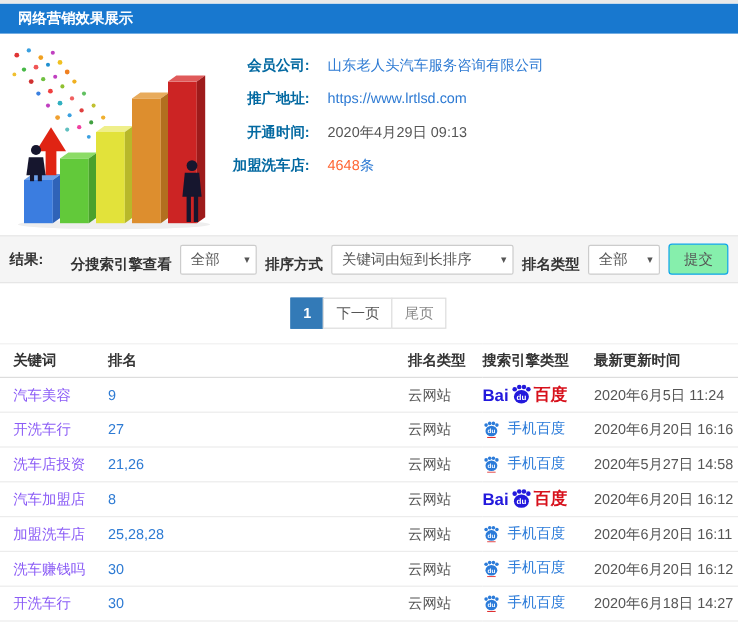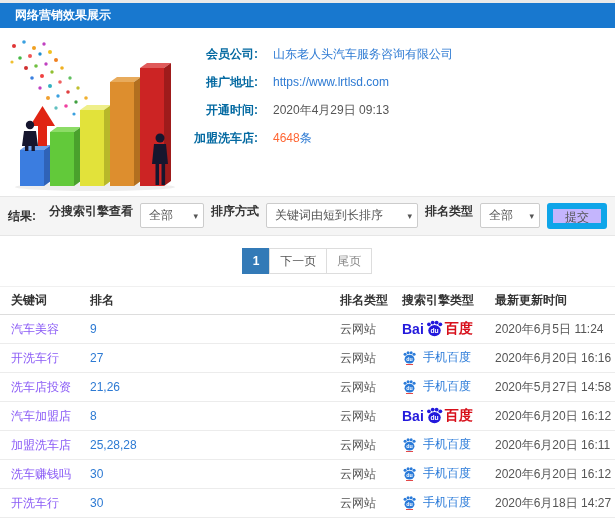--- a/index.html
+++ b/index.html
@@ -23,31 +23,31 @@
   .info-value { margin-left:15px; color:#555; }
   .info-value.link { color:#2d7ad3; text-decoration:none; cursor:pointer; }
   .hl-num { color:#ff6633; }
   .hl-suffix { color:#2d7ad3; }
   
   .filterbar {
     height:40px; background:#f5f5f5; border-top:1px solid #e6e6e6; border-bottom:1px solid #e6e6e6;
     display:flex; align-items:center; padding:0 8px;
   }
   .result-label { font-weight:bold; color:#333; }
-  .filter-controls { margin-left:auto; display:flex; align-items:flex-start; gap:7px; }
+  .filter-controls { margin-left:auto; display:flex; align-items:flex-end; gap:7px; }
   .flabel { font-weight:bold; color:#333; white-space:nowrap; }
   .select {
     height:25px; background:#fff; border:1px solid #ccc; border-radius:2px;
     display:inline-flex; align-items:center; padding:0 5px 0 8px; color:#555; cursor:pointer;
     white-space:nowrap;
   }
   .select .val { overflow:hidden; text-overflow:ellipsis; }
   .select .arr { margin-left:auto; padding-left:5px; font-size:9px; color:#555; }
   .submit-btn {
-    height:26px; padding:0 12px; background:#c4b5fd; border:6px solid #0ea5e9; border-radius:3px;
+    height:26px; padding:0 12px; background:#86efac; border:1px solid #0ea5e9; border-radius:3px;
     color:#555; font-size:12px; cursor:pointer; font-family:Liberation Mono, monospace;
   }
   
   .pagination { display:flex; justify-content:center; align-items:center; padding:12px 0 10px 0; }
   .page-btn {
     min-width:28px; height:26px; line-height:24px; text-align:center; padding:0 10px;
     border:1px solid #ddd; background:#fff; color:#555; margin-left:-1px; cursor:pointer;
     text-decoration:none; display:inline-block;
   }
   .page-btn.active { background:#337ab7; border-color:#337ab7; color:#fff; font-weight:bold; }

